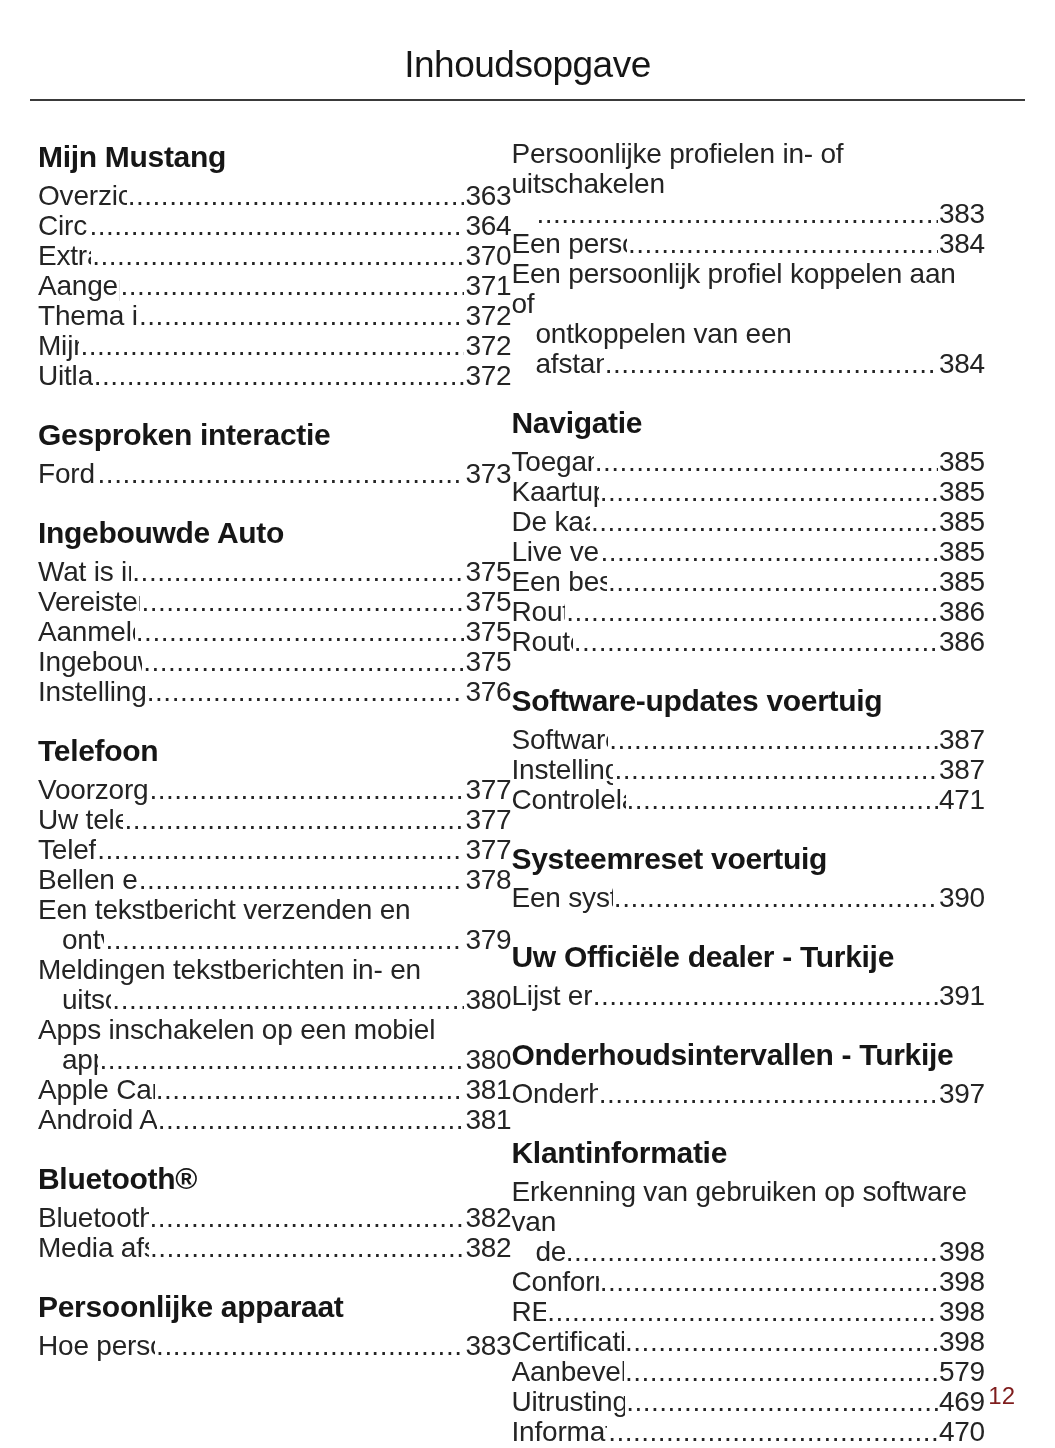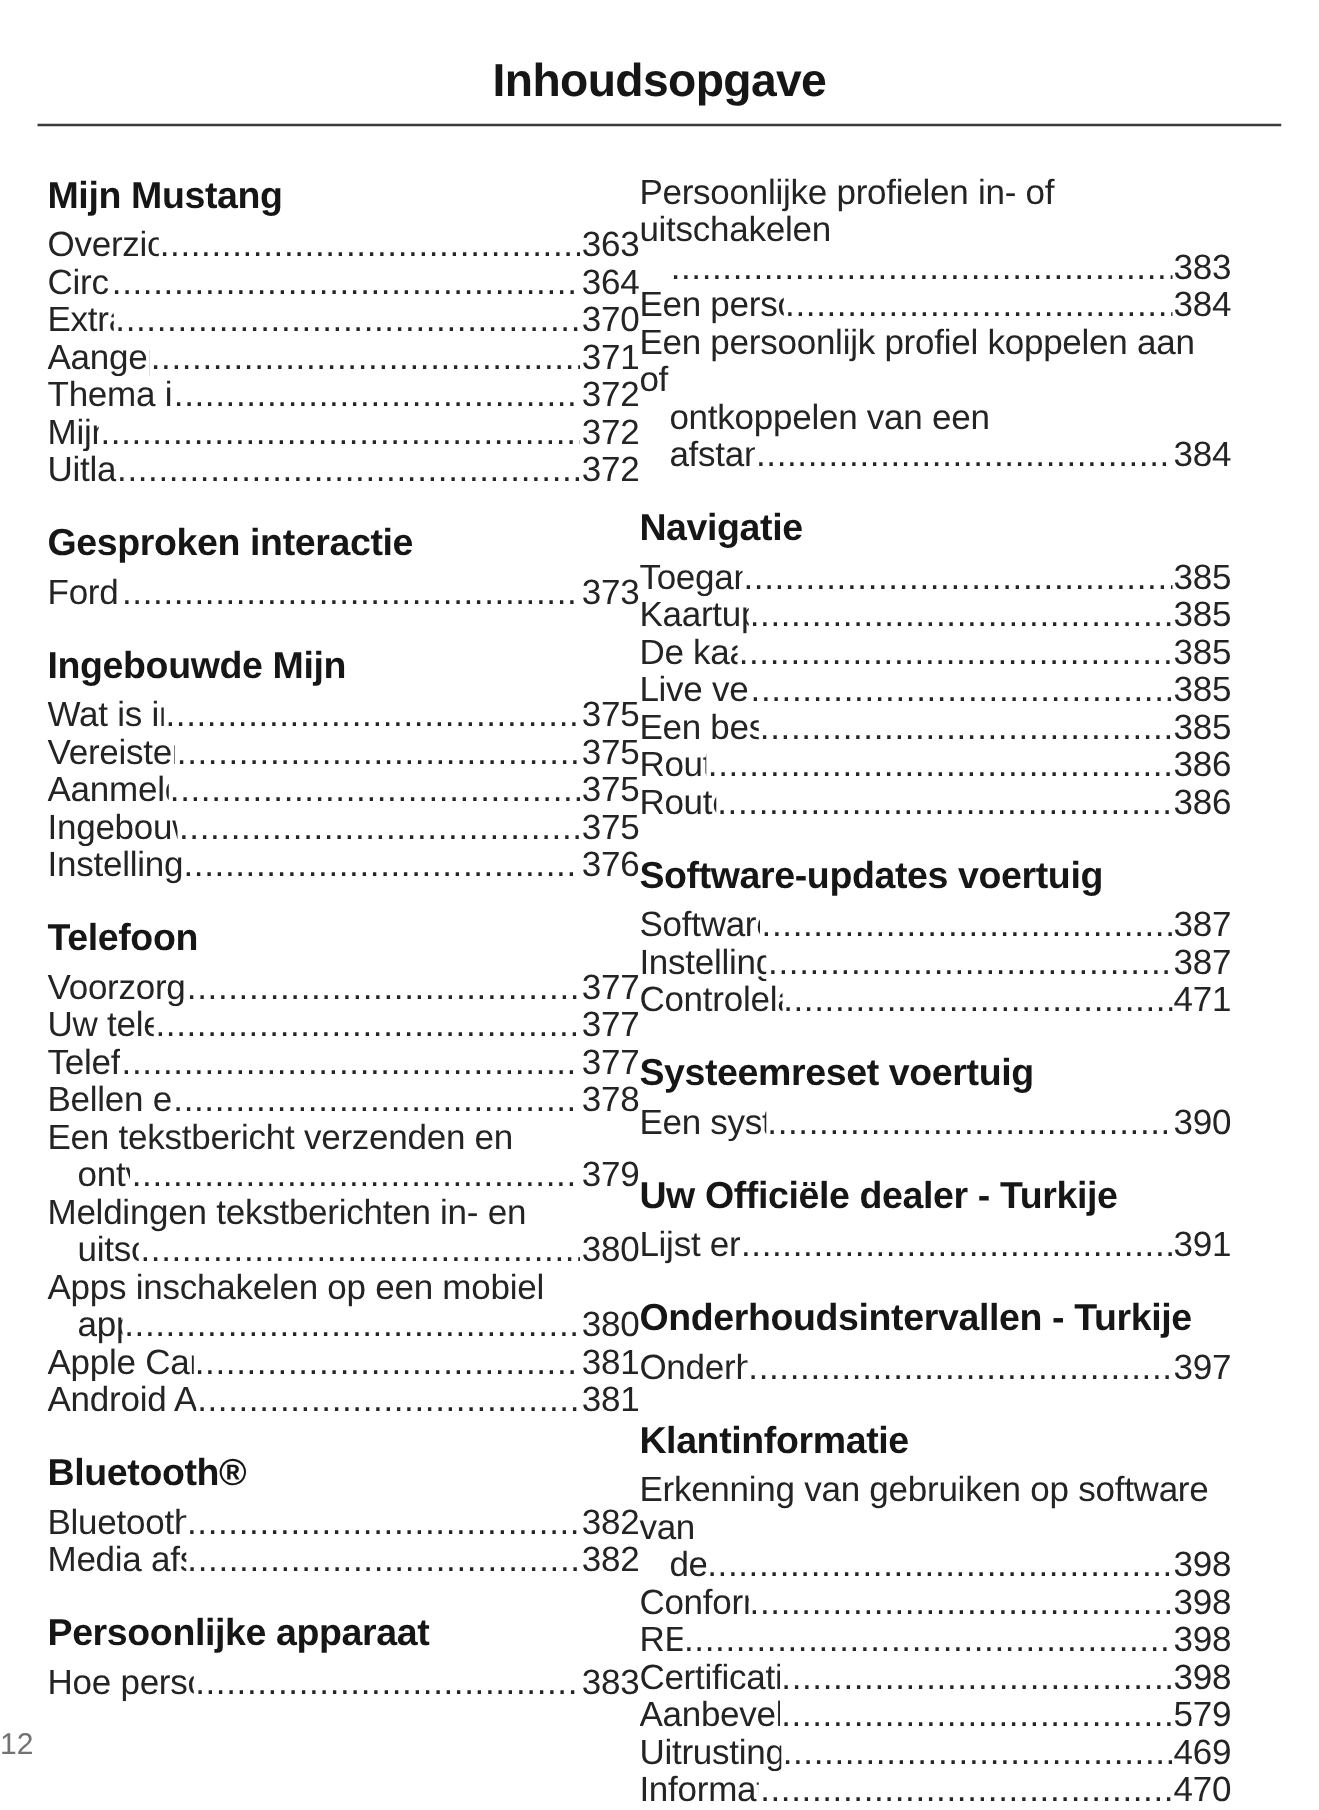--- a/index.html
+++ b/index.html
@@ -14,21 +14,21 @@
     background: #ffffff;
     font-family: "Liberation Sans", sans-serif;
     color: #242424;
     box-sizing: border-box;
     overflow: hidden;
   }
   .title {
     padding-top: 44px;
     font-size: 37px;
     line-height: 42px;
-    font-weight: 700;
+    font-weight: 400;
     letter-spacing: -0.5px;
     text-align: center;
     color: #161616;
   }
   .rule {
     border: none;
     border-top: 2px solid #3a3a3a;
     margin: 13px 30px 0 30px;
   }
   .columns {
@@ -84,23 +84,23 @@
   }
   .entry-page {
     flex: 0 0 auto;
     white-space: nowrap;
   }
   .page-number-footer {
     position: absolute;
     left: 0;
     right: 40px;
     bottom: 38px;
-    text-align: left;
+    text-align: right;
     font-size: 24px;
-    color: #737373;
+    color: #7f1d1d;
   }
 </style>
 </head>
 <body>
 
 <div class="page">
   <div class="title">Inhoudsopgave</div>
   <hr class="rule">
   <div class="columns">
     <div class="col">
@@ -160,21 +160,21 @@
           <div class="heading">Gesproken interactie</div>
           <div class="entry">
             <div class="final-line">
               <span class="label">Ford Assistant</span>
               <span class="dots"></span>
               <span class="entry-page">373</span>
             </div>
           </div>
         </div>
         <div class="section">
-          <div class="heading">Ingebouwde Mijn</div>
+          <div class="heading">Ingebouwde Auto</div>
           <div class="entry">
             <div class="final-line">
               <span class="label">Wat is ingebouwde Alexa</span>
               <span class="dots"></span>
               <span class="entry-page">375</span>
             </div>
           </div>
           <div class="entry">
             <div class="final-line">
               <span class="label">Vereisten ingebouwde Alexa</span>

